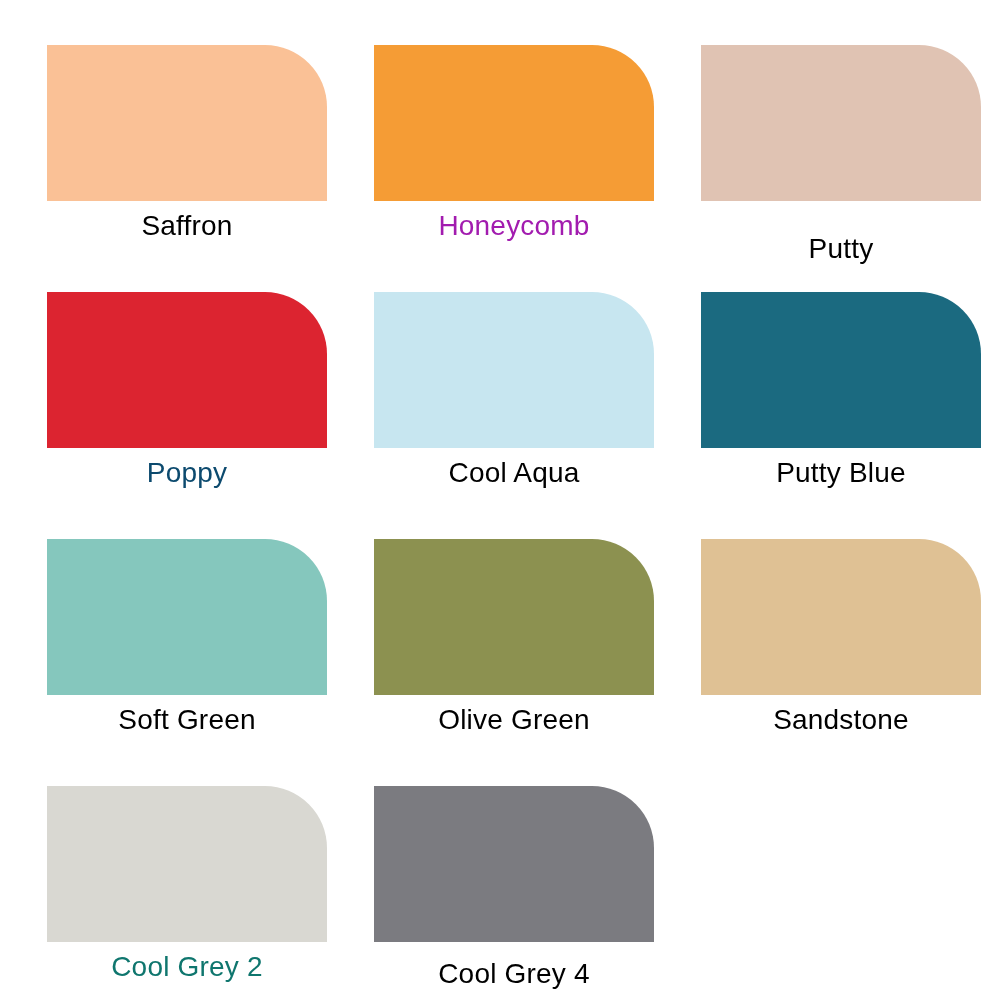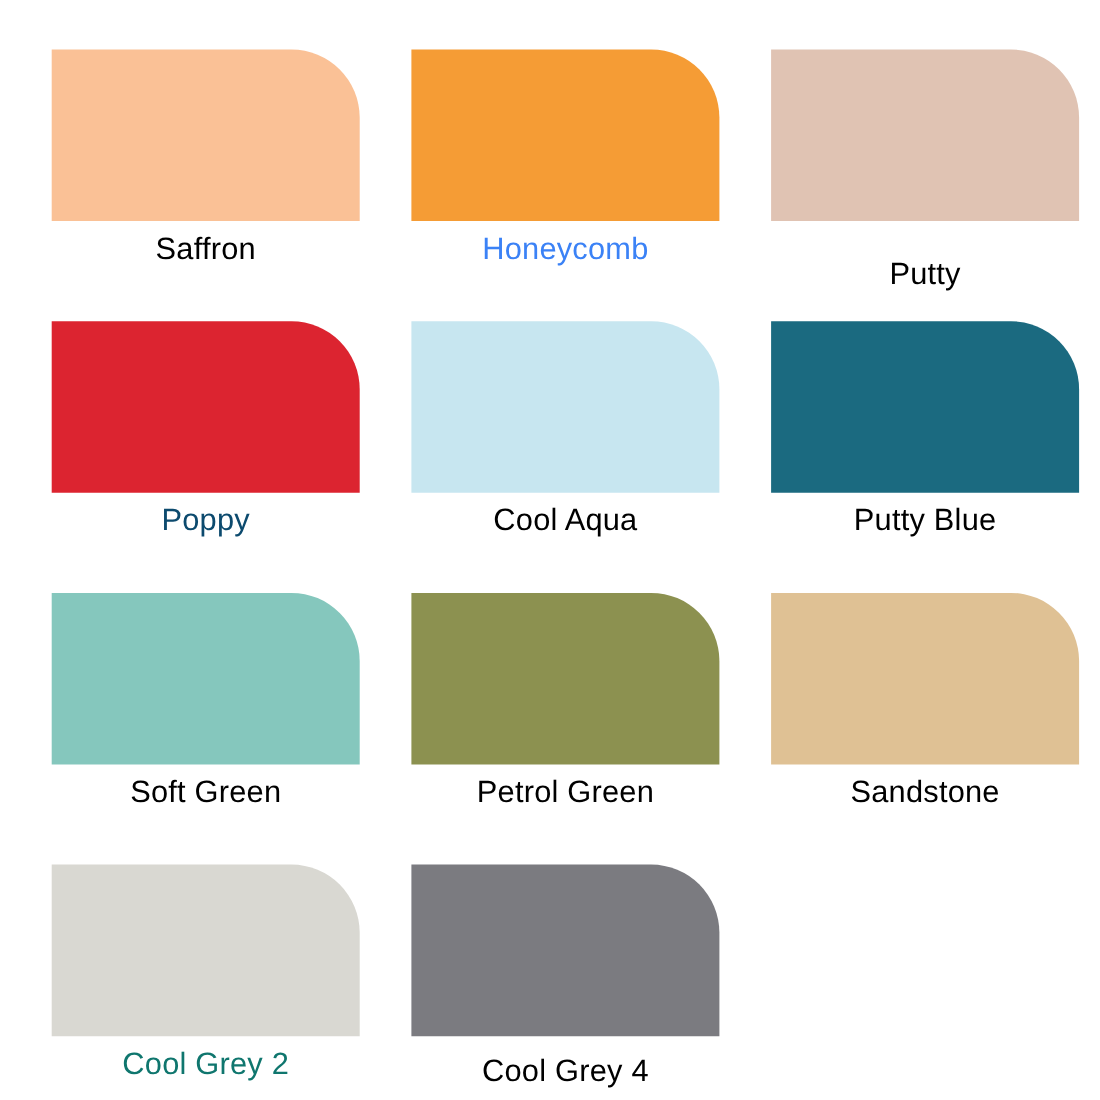--- a/index.html
+++ b/index.html
@@ -64,21 +64,21 @@
 
 <div id="palette-grid">
 
   <div class="swatch-cell">
     <div class="swatch-chip" style="background-color: rgb(250, 193, 150);"></div>
     <div class="swatch-label" style="color: rgb(0, 0, 0);">Saffron</div>
   </div>
 
   <div class="swatch-cell">
     <div class="swatch-chip" style="background-color: rgb(245, 156, 53);"></div>
-    <div class="swatch-label" style="color: #3b82f6;">Honeycomb</div>
+    <div class="swatch-label" style="color: #a21caf;">Honeycomb</div>
   </div>
 
   <div class="swatch-cell">
     <div class="swatch-chip" style="background-color: rgb(224, 195, 179);"></div>
     <div class="swatch-label" style="color: rgb(0, 0, 0); margin-top: 28px;">Putty</div>
   </div>
 
   <div class="swatch-cell">
     <div class="swatch-chip" style="background-color: rgb(220, 36, 48);"></div>
     <div class="swatch-label" style="color: #0c4a6e;">Poppy</div>
@@ -94,21 +94,21 @@
     <div class="swatch-label" style="color: rgb(0, 0, 0);">Putty Blue</div>
   </div>
 
   <div class="swatch-cell">
     <div class="swatch-chip" style="background-color: rgb(133, 199, 189);"></div>
     <div class="swatch-label" style="color: rgb(0, 0, 0);">Soft Green</div>
   </div>
 
   <div class="swatch-cell">
     <div class="swatch-chip" style="background-color: rgb(140, 145, 80);"></div>
-    <div class="swatch-label" style="color: rgb(0, 0, 0);">Petrol Green</div>
+    <div class="swatch-label" style="color: rgb(0, 0, 0);">Olive Green</div>
   </div>
 
   <div class="swatch-cell">
     <div class="swatch-chip" style="background-color: rgb(223, 193, 148);"></div>
     <div class="swatch-label" style="color: rgb(0, 0, 0);">Sandstone</div>
   </div>
 
 
   <div class="swatch-cell">
     <div class="swatch-chip" style="background-color: rgb(217, 216, 210);"></div>

